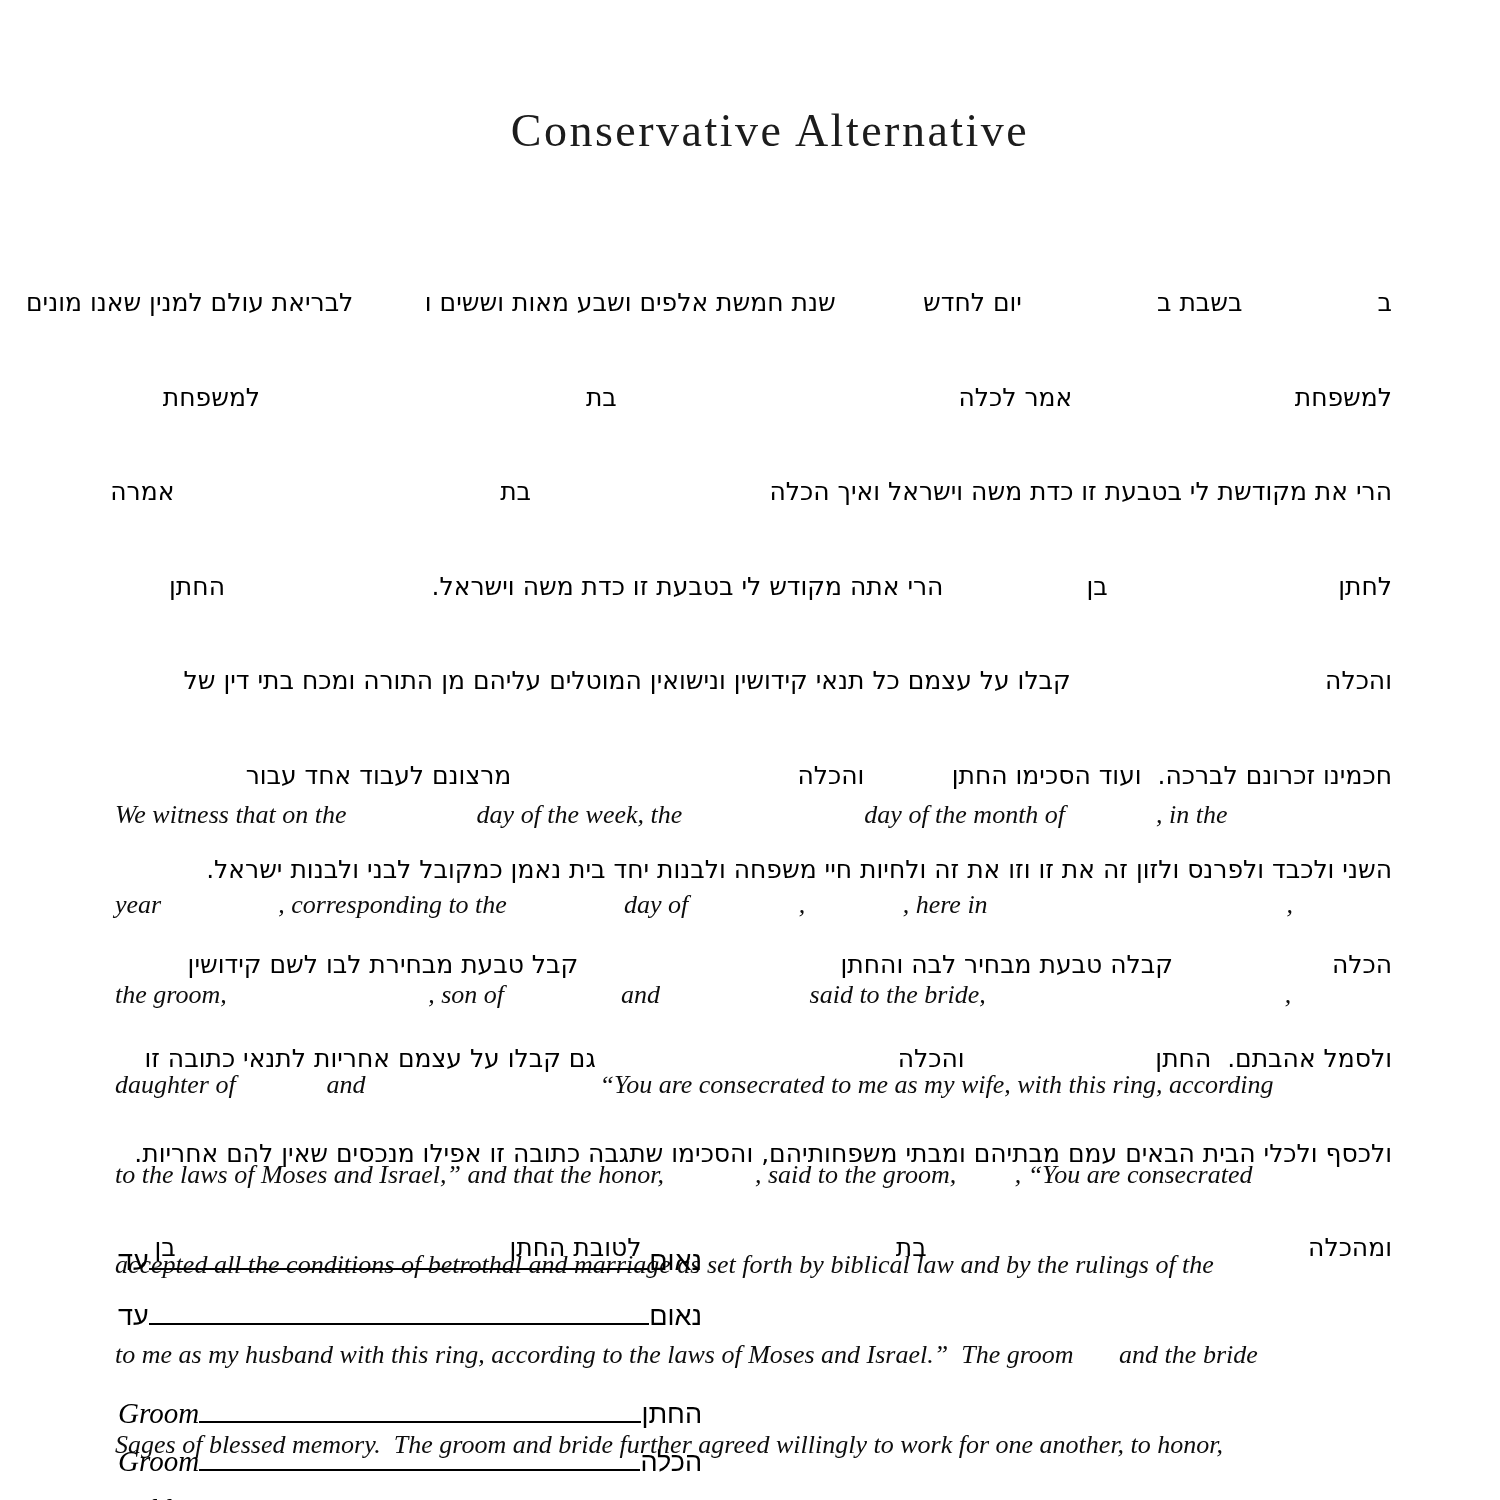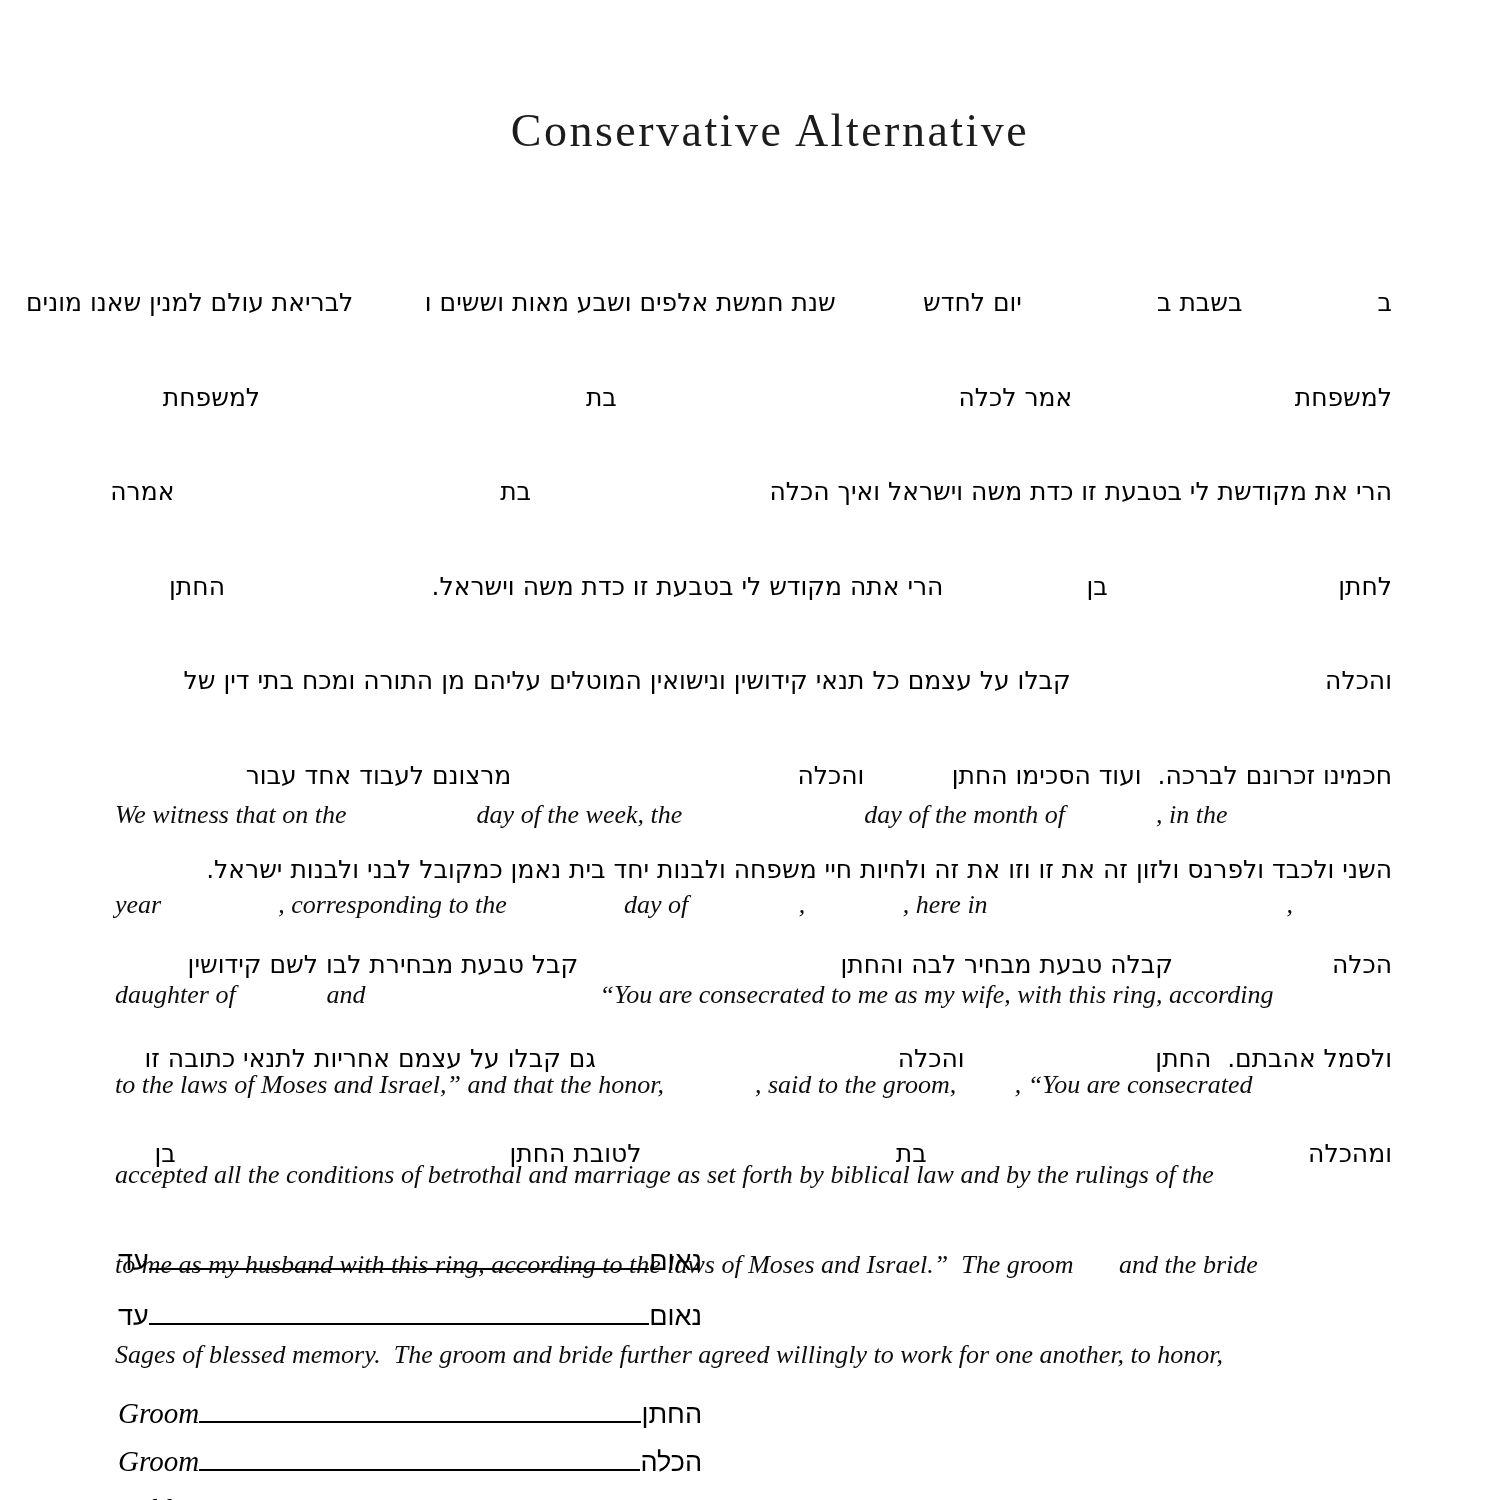--- a/index.html
+++ b/index.html
@@ -81,27 +81,29 @@
 <div class="hebrew-block">
   <div>ב                 בשבת ב                 יום לחדש           שנת חמשת אלפים ושבע מאות וששים ו         לבריאת עולם למנין שאנו מונים</div>
   <div>למשפחת                            אמר לכלה                                           בת                                         למשפחת</div>
   <div>הרי את מקודשת לי בטבעת זו כדת משה וישראל ואיך הכלה                              בת                                         אמרה</div>
   <div>לחתן                             בן                  הרי אתה מקודש לי בטבעת זו כדת משה וישראל.                          החתן</div>
   <div>והכלה                                קבלו על עצמם כל תנאי קידושין ונישואין המוטלים עליהם מן התורה ומכח בתי דין של</div>
   <div>חכמינו זכרונם לברכה.  ועוד הסכימו החתן           והכלה                                    מרצונם לעבוד אחד עבור</div>
   <div>השני ולכבד ולפרנס ולזון זה את זו וזו את זה ולחיות חיי משפחה ולבנות יחד בית נאמן כמקובל לבני ולבנות ישראל.</div>
   <div>הכלה                    קבלה טבעת מבחיר לבה והחתן                                 קבל טבעת מבחירת לבו לשם קידושין</div>
   <div>ולסמל אהבתם.  החתן                        והכלה                                      גם קבלו על עצמם אחריות לתנאי כתובה זו</div>
+  <div>ולכסף ולכלי הבית הבאים עמם מבתיהם ומבתי משפחותיהם, והסכימו שתגבה כתובה זו אפילו מנכסים שאין להם אחריות.</div>
   <div>ומהכלה                                                בת                                לטובת החתן                                          בן</div>
   
 </div>
 
 <div class="english-block">
   <div>We witness that on the                    day of the week, the                            day of the month of              , in the</div>
   <div>year                  , corresponding to the                  day of                 ,               , here in                                              ,</div>
+  <div>the groom,                               , son of                  and                       said to the bride,                                              ,</div>
   <div>daughter of              and                                    “You are consecrated to me as my wife, with this ring, according</div>
   <div>to the laws of Moses and Israel,” and that the honor,              , said to the groom,         , “You are consecrated</div>
   <div>accepted all the conditions of betrothal and marriage as set forth by biblical law and by the rulings of the</div>
   <div>to me as my husband with this ring, according to the laws of Moses and Israel.”  The groom       and the bride</div>
   <div>Sages of blessed memory.  The groom and bride further agreed willingly to work for one another, to honor,</div>
   
   
   
   
   

